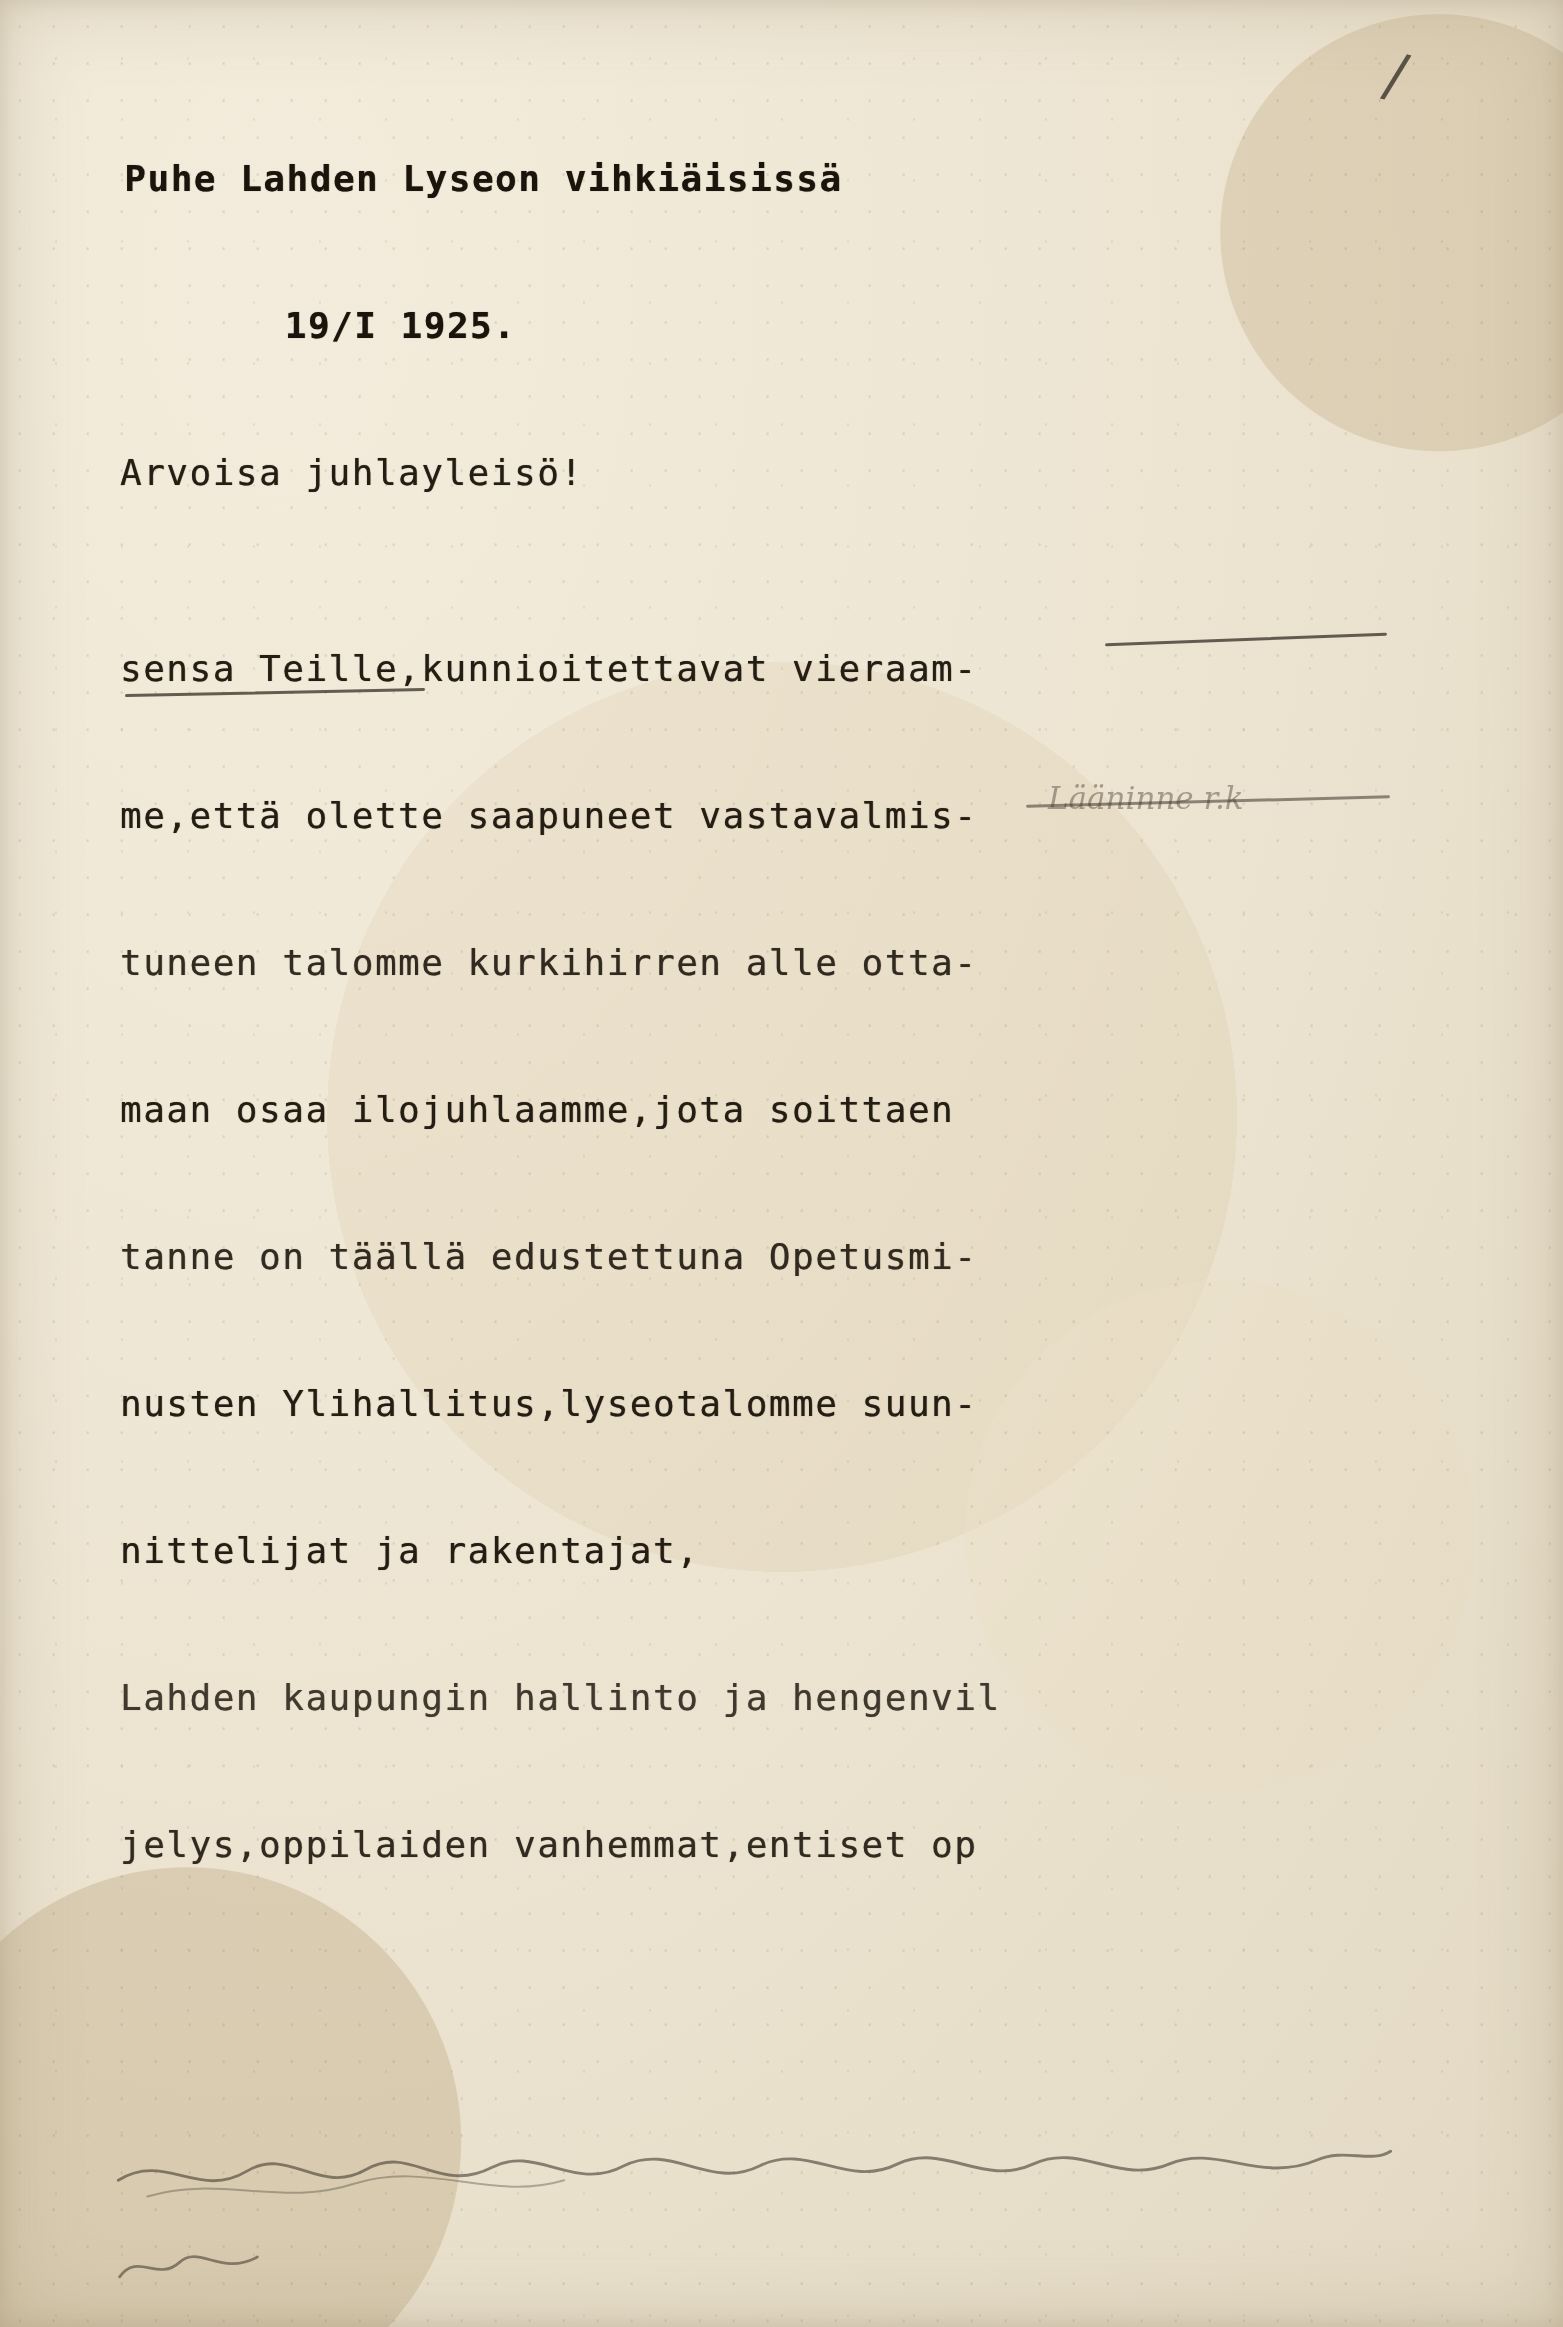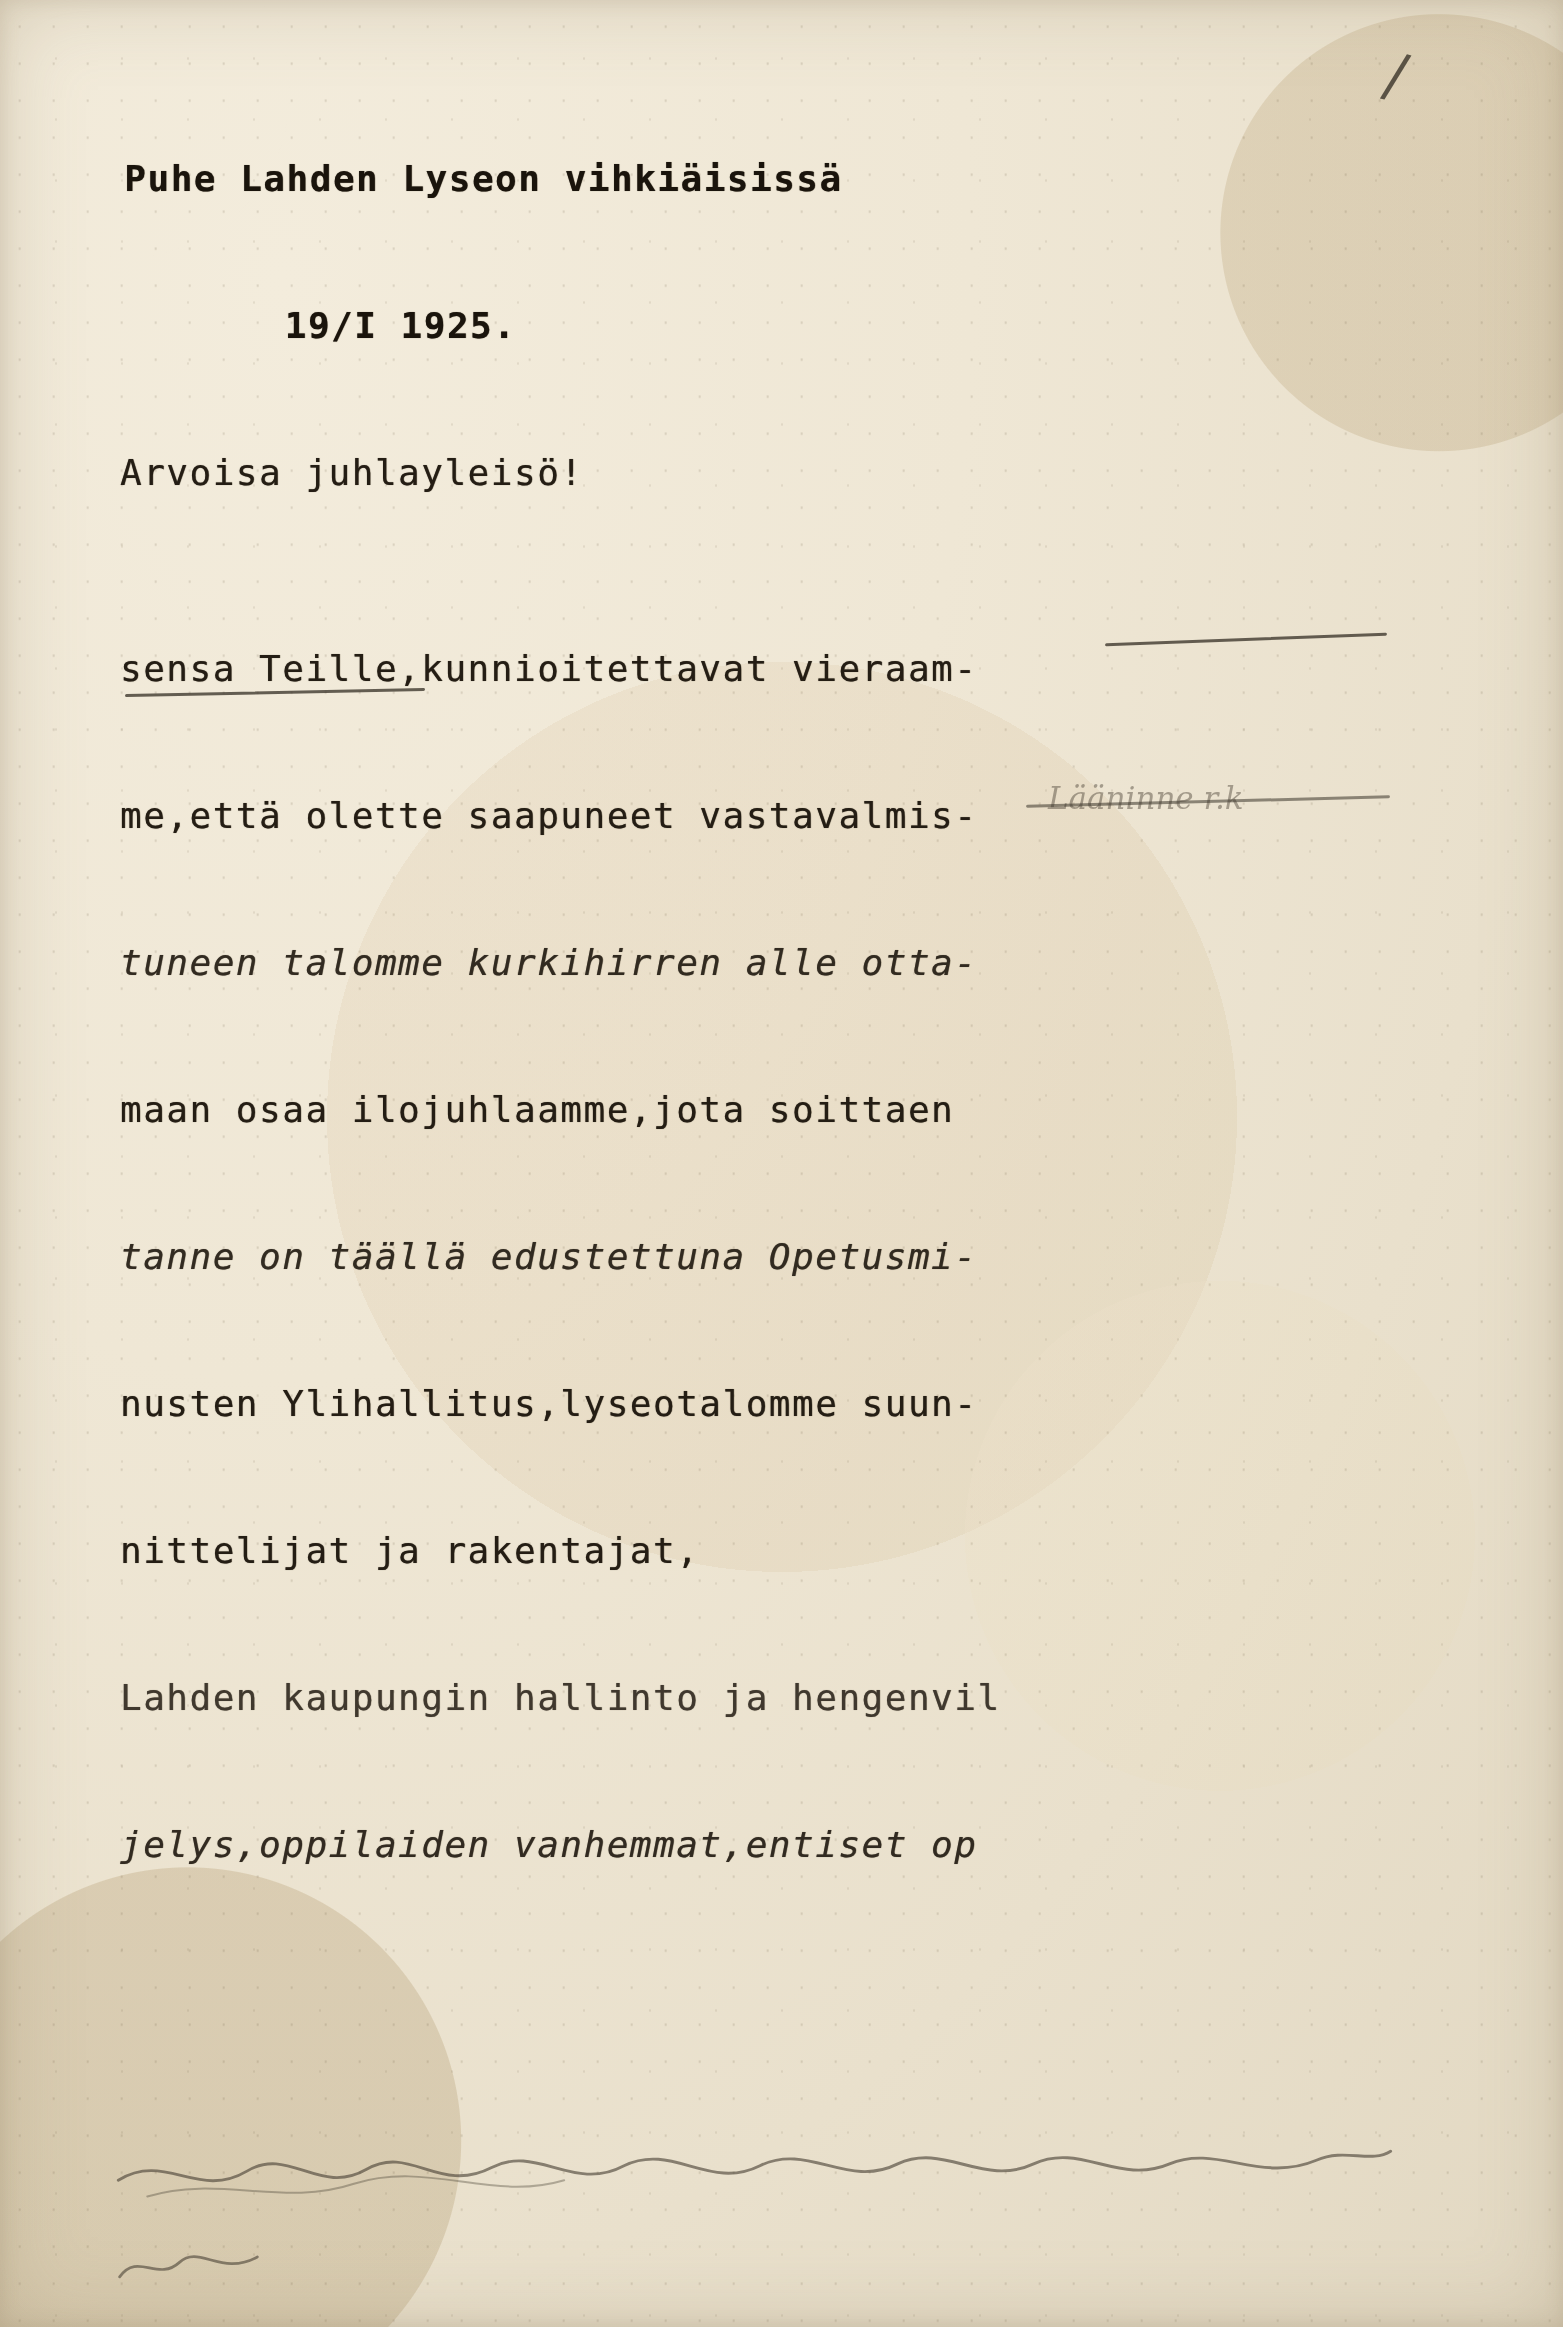--- a/index.html
+++ b/index.html
@@ -73,21 +73,21 @@
     text-shadow:
       0 0 0.9px rgba(40,32,20,0.55),
       0.5px 0.4px 0px rgba(60,48,30,0.35);
     -webkit-font-smoothing: antialiased;
   }
   #typescript .ln {
     display: block;
     height: 49px;
   }
   
-  .f1 { opacity: .93; font-style: italic; }
+  .f1 { opacity: .93; }
   .f2 { opacity: .86; }
   .dark { color: #1a140c; font-weight: 700; }
 
   
   .title-1 { padding-left: 0.2ch; }
   .title-2 { padding-left: 7.6ch; }
 
   
   .pen {
     position: absolute;

